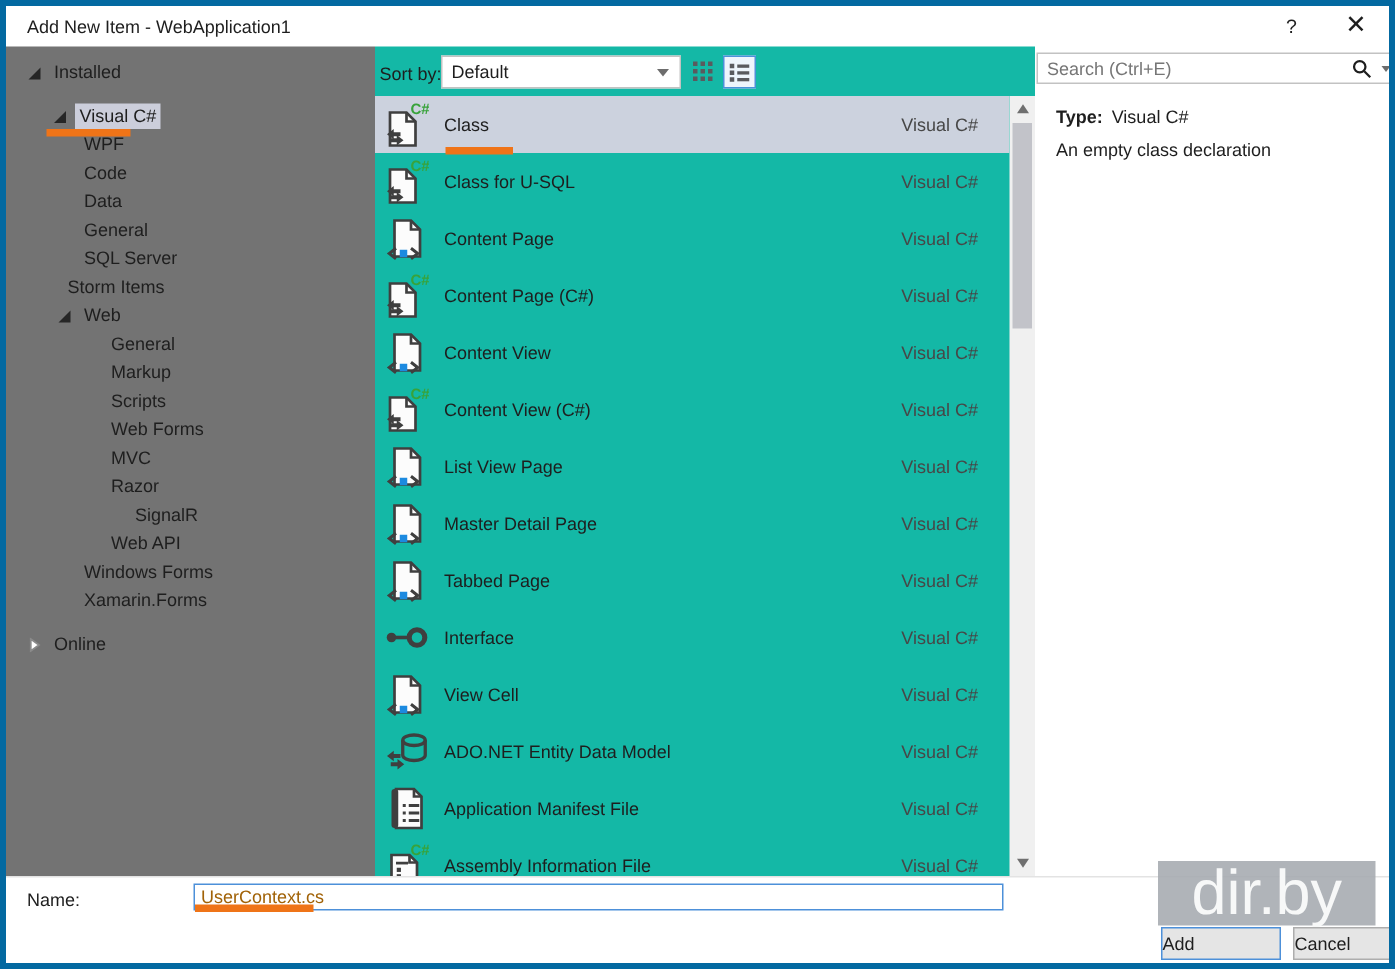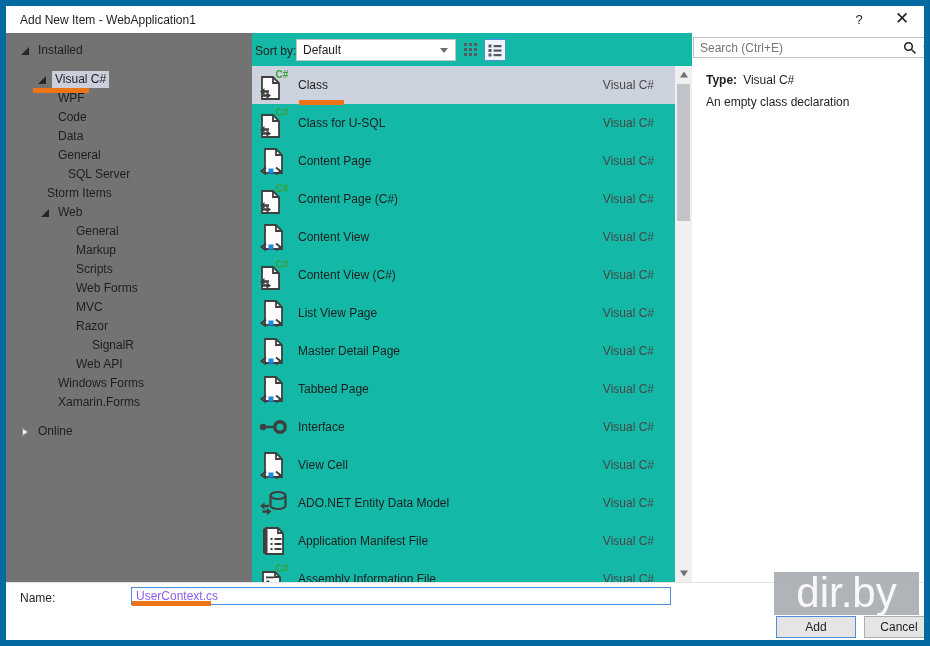--- a/index.html
+++ b/index.html
@@ -1,18 +1,18 @@
 <!DOCTYPE html>
 <html style="--accent: #ef7418; --focus: #4d90d9; --list-sel: #ccd2de; --tree-sel: #cccedb;"><head>
 <meta charset="utf-8">
 <style>
   html,body{margin:0;padding:0;background:#d8d8d8;}
   .window{
     position:relative;width:930px;height:646px;background:#ffffff;
-    border:6px solid #0369a1;box-sizing:border-box;overflow:hidden;
+    border:4px solid #0369a1;box-sizing:border-box;overflow:hidden;
     font-family:"Liberation Sans",sans-serif;font-size:12px;color:#1e1e1e;
     -webkit-font-smoothing:antialiased;
   }
   
   .titlebar{position:absolute;left:0;top:0;right:0;height:27px;background:#fff;}
   .title-text{position:absolute;left:14px;top:7px;font-size:12px;color:#1e1e1e;white-space:nowrap;}
   .help-btn{position:absolute;right:54px;top:4px;width:22px;height:20px;text-align:center;line-height:20px;font-size:13px;color:#1e1e1e;cursor:default;}
   .close-btn{position:absolute;right:6px;top:1px;width:32px;height:24px;text-align:center;line-height:24px;font-size:17px;color:#1e1e1e;cursor:default;}
   
   .tree-pane{position:absolute;left:0;top:27px;width:246px;bottom:58px;background:#737373;padding-top:8px;box-sizing:border-box;overflow:hidden;}
@@ -51,23 +51,23 @@
   .search-input{position:absolute;left:0;top:0;right:34px;height:100%;border:none;outline:none;padding:0 0 0 6px;font-family:"Liberation Sans",sans-serif;font-size:12px;color:#1e1e1e;background:transparent;}
   .search-input::placeholder{color:#767676;}
   .search-glass{position:absolute;right:16px;top:3px;width:14px;height:14px;}
   .search-caret{position:absolute;right:4px;top:8px;width:0;height:0;border-left:3.5px solid transparent;border-right:3.5px solid transparent;border-top:4.5px solid #6d6d6d;}
   .type-row{position:absolute;left:14px;top:40px;}
   .type-label{font-weight:bold;margin-right:6px;}
   .desc-row{position:absolute;left:14px;top:62px;}
   
   .footer{position:absolute;left:0;bottom:0;right:0;height:58px;background:#fff;border-top:1px solid #e3e3e3;box-sizing:border-box;}
   .name-label{position:absolute;left:14px;top:8px;}
-  .name-input{position:absolute;left:125px;top:4px;width:540px;height:18px;border:1px solid var(--focus);box-sizing:border-box;font-family:"Liberation Sans",sans-serif;font-size:12px;color:#8b5cf6;padding:0 4px;outline:none;}
+  .name-input{position:absolute;left:125px;top:4px;width:540px;height:18px;border:1px solid var(--focus);box-sizing:border-box;font-family:"Liberation Sans",sans-serif;font-size:12px;color:#a16207;padding:0 4px;outline:none;}
   .name-underline{position:absolute;left:126px;top:18px;width:79px;height:4.5px;background:var(--accent);z-index:3;}
-  .btn{position:absolute;top:33px;height:22px;background:#e5e5e5;box-sizing:border-box;text-align:center;line-height:20px;font-size:12px;color:#1e1e1e;cursor:default;}
+  .btn{position:absolute;top:33px;height:22px;background:#e5e5e5;box-sizing:border-box;text-align:left;line-height:20px;font-size:12px;color:#1e1e1e;cursor:default;}
   .btn.add{left:770px;width:80px;border:1px solid var(--focus);}
   .btn.cancel{left:858px;width:70px;border:1px solid #adadad;}
   .watermark{position:absolute;left:768px;top:-11px;width:145px;height:43px;background:rgba(165,170,175,0.88);color:#f7f8f8;font-size:42px;line-height:41px;text-align:center;pointer-events:none;z-index:6;letter-spacing:0px;}
 </style>
 </head>
 <body>
 
 <div class="window">
 
   <div class="titlebar">
@@ -103,21 +103,21 @@
         <span class="tree-label">Code</span>
       </div>
       <div class="tree-row" style="padding-left: 33px;">
         <span class="tree-arrow"></span>
         <span class="tree-label">Data</span>
       </div>
       <div class="tree-row" style="padding-left: 33px;">
         <span class="tree-arrow"></span>
         <span class="tree-label">General</span>
       </div>
-      <div class="tree-row" style="padding-left: 43px;">
+      <div class="tree-row" style="padding-left: 33px;">
         <span class="tree-arrow"></span>
         <span class="tree-label">SQL Server</span>
       </div>
       <div class="tree-row" style="padding-left: 22px;">
         <span class="tree-arrow"></span>
         <span class="tree-label">Storm Items</span>
       </div>
       <div class="tree-row" style="padding-left: 33px;">
         <span class="tree-arrow">
           <svg width="10" height="10" viewBox="0 0 10 10">

